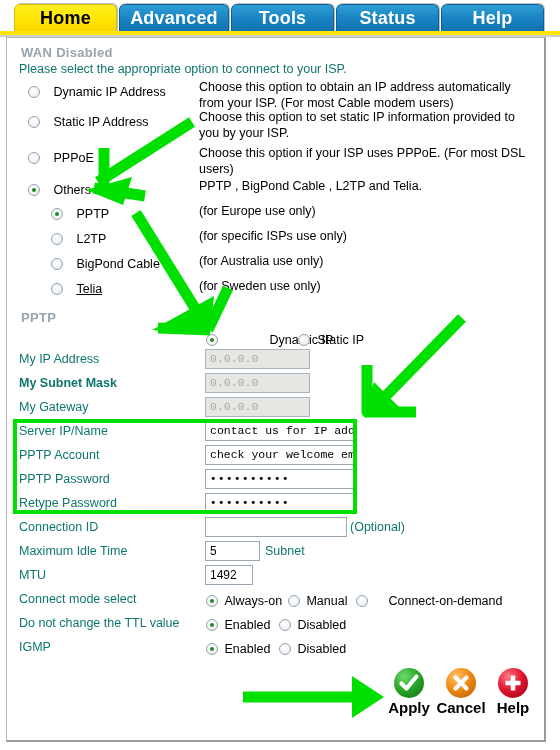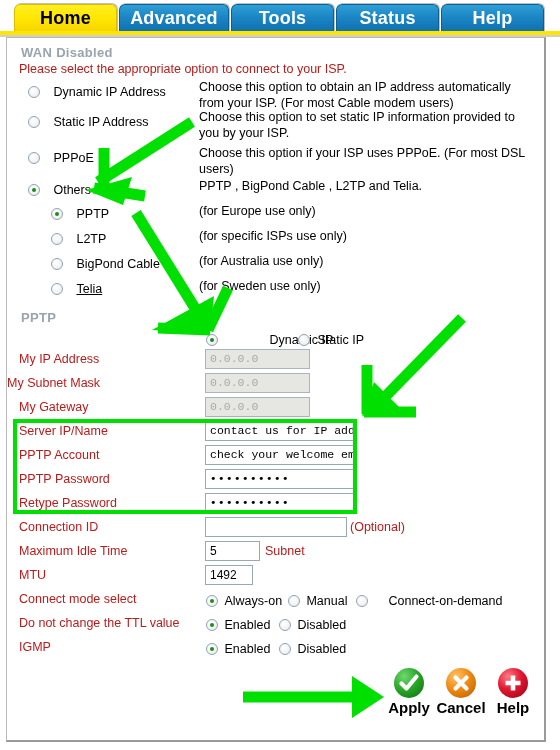--- a/index.html
+++ b/index.html
@@ -74,21 +74,21 @@
   .abs { position: absolute; }
 
   .section-title {
     font-size: 13px;
     font-weight: bold;
     color: #9aa4ae;
     letter-spacing: 0.3px;
   }
   .plain {
     font-size: 12.5px;
-    color: #b91c1c;
+    color: #0f766e;
     white-space: nowrap;
   }
   .desc {
     font-size: 12.5px;
     color: #000000;
     line-height: 16px;
     width: 330px;
   }
   .opt-label { font-size: 12.5px; color:#000; }
 
@@ -265,21 +265,21 @@
         <span class="opt-label" style="margin-left:3px;padding-left:44px;">Dynamic IP</span>
       </div>
       <div class="abs" style="left:291px; top:292px;">
         <span class="radio"></span>
         <span class="opt-label" style="margin-left:3px;">Static IP</span>
       </div>
 
       <div class="abs plain" style="left:12px; top:314px;">My IP Address</div>
       <div class="abs inp disabled" style="left:198px; top:311px; width:105px;">0.0.0.0</div>
 
-      <div class="abs plain" style="left:0; top:338px;">My Subnet Mask</div>
+      <div class="abs plain" style="left:12px; top:338px;font-weight:bold;">My Subnet Mask</div>
       <div class="abs inp disabled" style="left:198px; top:335px; width:105px;">0.0.0.0</div>
 
       <div class="abs plain" style="left:12px; top:362px;">My Gateway</div>
       <div class="abs inp disabled" style="left:198px; top:359px; width:105px;">0.0.0.0</div>
 
       <div class="abs plain" style="left:12px; top:386px;">Server IP/Name</div>
       <div class="abs inp" style="left:198px; top:383px; width:152px;">contact us for IP address</div>
 
       <div class="abs plain" style="left:12px; top:410px;">PPTP Account</div>
       <div class="abs inp" style="left:198px; top:407px; width:152px;">check your welcome email</div>

